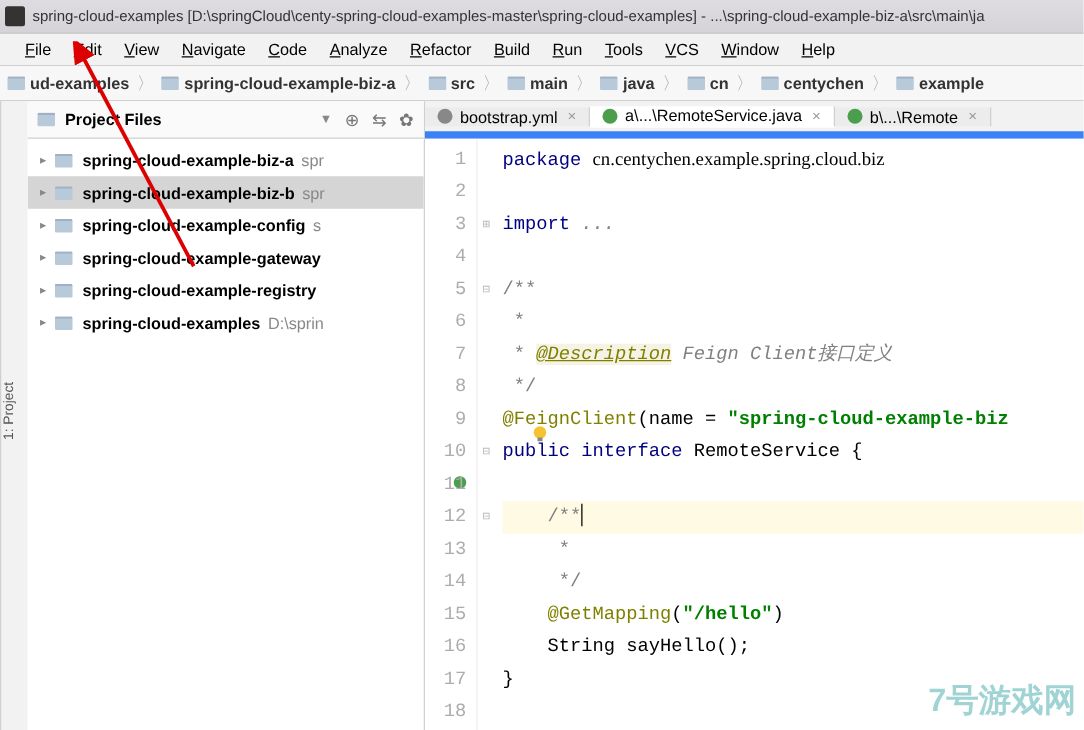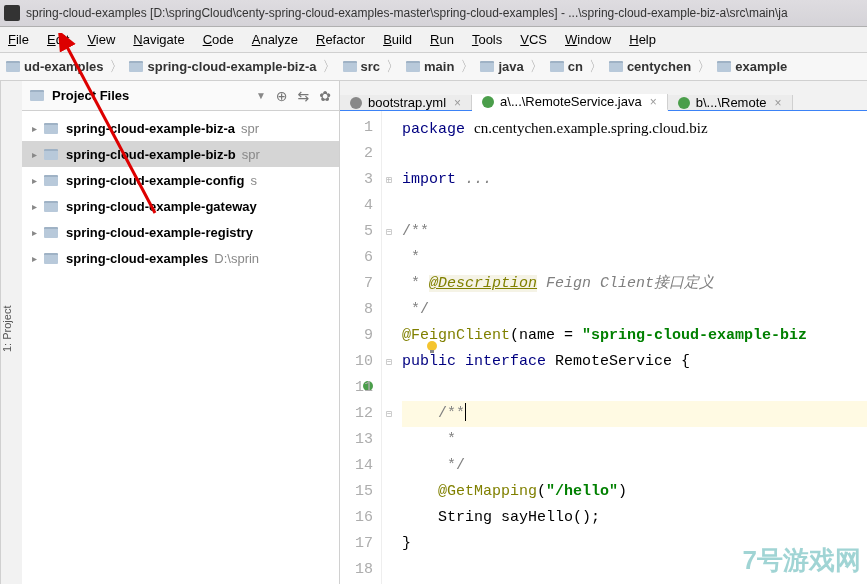--- a/index.html
+++ b/index.html
@@ -1,39 +1,39 @@
 <!DOCTYPE html>
 <html><head>
 <meta charset="utf-8">
 <style>
 * { margin: 0; padding: 0; box-sizing: border-box; }
 body { font-family: "Segoe UI", Arial, sans-serif; font-size: 13px; color: #000; background: #fff; width: 867px; height: 584px; overflow: hidden; position: relative; }
 .titlebar { background: linear-gradient(to bottom, #dedce0, #d5d3d8); height: 27px; display: flex; align-items: center; padding: 0 4px; font-size: 12px; color: #333; border-bottom: 1px solid #b0b0b0; }
 .titlebar-icon { width: 16px; height: 16px; background: #333; margin-right: 6px; display:inline-block; border-radius:2px; }
-.menubar { height: 26px; display: flex; align-items: center; padding: 0 8px; background: #f2f2f2; border-bottom: 1px solid #d0d0d0; }
+.menubar { height: 26px; display: flex; align-items: center; padding: 0 20px; background: #f2f2f2; border-bottom: 1px solid #d0d0d0; }
 .menubar span { margin-right: 18px; cursor: default; }
 .menubar span u { text-decoration: underline; }
 .breadcrumb { height: 28px; background: #f7f7f7; display: flex; align-items: center; padding: 0 6px; border-bottom: 1px solid #d0d0d0; font-size: 13px; }
 .bc-item { display: flex; align-items: center; font-weight: bold; color: #333; }
 .bc-sep { color: #aaa; margin: 0 6px; font-size: 14px; }
 .folder-ico { width: 14px; height: 11px; background: #b8c9da; border-radius: 1px; margin-right: 4px; display:inline-block; border-top: 2px solid #9fb2c5; }
 .main { display: flex; height: calc(100% - 81px); }
 .sidebar-tab { width: 22px; background: #f2f2f2; border-right: 1px solid #d0d0d0; writing-mode: vertical-rl; transform: rotate(180deg); text-align: center; padding-top: 8px; font-size: 11px; color: #555; }
 .project-panel { width: 318px; border-right: 1px solid #d0d0d0; display: flex; flex-direction: column; }
 .project-header { height: 30px; display: flex; align-items: center; padding: 0 8px; border-bottom: 1px solid #d0d0d0; background: #fafafa; }
 .project-header .title { font-weight: bold; margin-left: 4px; flex:1; }
 .project-header .tool { margin-left: 10px; color: #777; font-size: 14px; }
 .tree { padding: 4px 0; overflow: hidden; }
 .tree-row { display: flex; align-items: center; height: 26px; padding-left: 10px; white-space: nowrap; }
 .tree-row .arrow { width: 12px; color: #888; font-size: 10px; }
 .tree-row .name { font-weight: bold; margin-left: 4px; }
 .tree-row .extra { color: #888; margin-left: 6px; font-weight: normal; }
 .tree-row.selected { background: #d5d5d5; }
 .editor-area { flex: 1; display: flex; flex-direction: column; }
-.tabs { height: 30px; display: flex; align-items: flex-end; border-bottom: 1px solid #3b82f6; background: #f2f2f2; }
+.tabs { height: 30px; display: flex; align-items: center; border-bottom: 6px solid #3b82f6; background: #f2f2f2; }
 .tab { display: flex; align-items: center; padding: 0 10px; border-right: 1px solid #d0d0d0; background: #ececec; cursor: default; }
 .tab.active { background: #fff; border-bottom: 2px solid #fff; margin-bottom:-1px; }
 .tab .tab-ico { width: 12px; height: 12px; border-radius: 50%; margin-right: 6px; display:inline-block; }
 .tab .close { margin-left: 8px; color: #999; font-size: 12px; }
 .code-wrap { flex: 1; display: flex; font-family: "Consolas", "Courier New", monospace; font-size: 15px; background: #fff; overflow: hidden; }
 .gutter { width: 42px; background: #fff; text-align: right; padding: 4px 8px 0 0; color: #adadad; border-right: 1px solid #eee; }
 .gutter div { height: 26px; line-height: 26px; }
 .fold-col { width: 14px; padding-top: 4px; }
 .fold-col div { height: 26px; display:flex; align-items:center; justify-content:center; color:#bbb; font-size:10px; }
 .code { flex: 1; padding: 4px 0 0 6px; }

